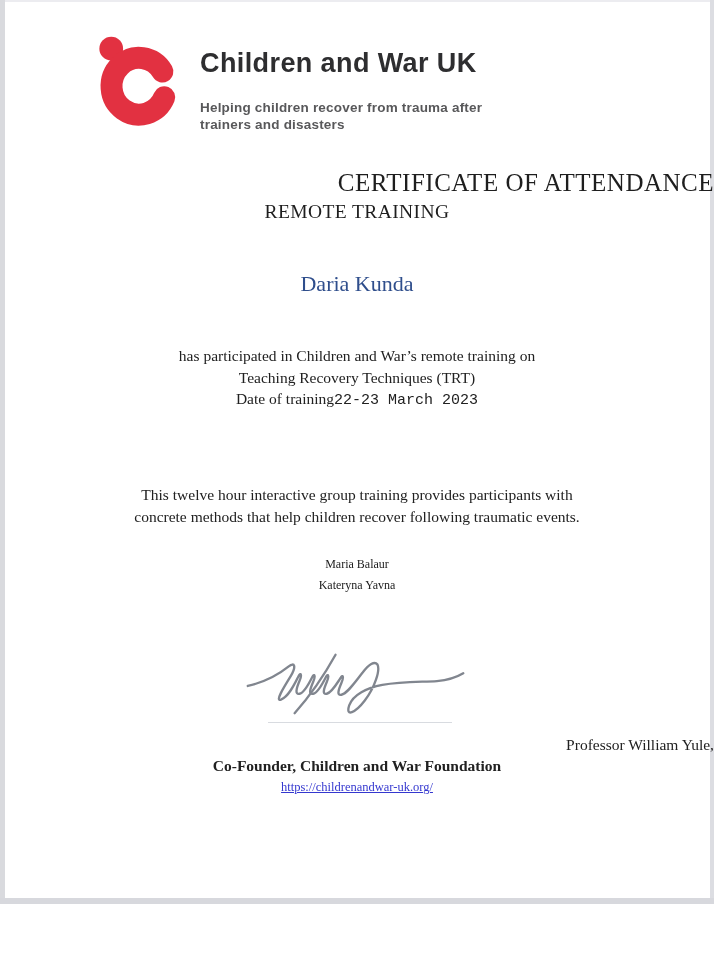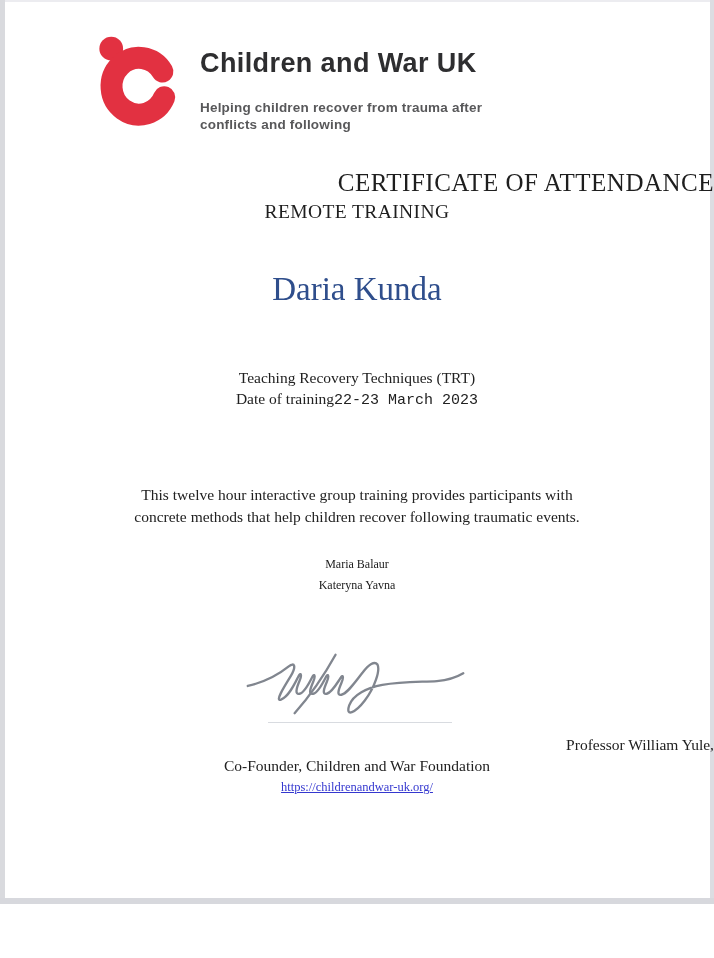--- a/index.html
+++ b/index.html
@@ -48,37 +48,37 @@
     margin-top:21px;
     font-family:"Liberation Sans", sans-serif;
     font-weight:700;font-size:13.5px;line-height:17px;
     color:#58585a;letter-spacing:.2px;
   }
 
   
   .row{position:absolute;left:0;width:100%;text-align:center;}
   .title{top:169px;font-size:25px;letter-spacing:.5px;color:#1e1e1e;text-align:right;}
   .subtitle{top:201px;font-size:19.5px;letter-spacing:.4px;color:#1e1e1e;}
-  .recipient{top:271px;font-size:33px;color:var(--name-blue);}
+  .recipient{top:271px;font-size:22px;color:var(--name-blue);}
   .body-block{top:345px;font-size:15.5px;line-height:21.5px;}
   .date-value{font-family:Liberation Mono, monospace;font-size:15px;}
   .para2{top:452px;font-size:15.5px;line-height:21.5px;margin-top:32px;}
   .trainers-heading{top:516px;font-size:15.5px;}
   .trainers{top:554px;font-size:12px;line-height:20.5px;}
 
   
   .sig-wrap{position:absolute;top:645px;left:237px;width:240px;height:78px;}
   .sig-path{stroke:var(--sig-gray);stroke-width:2.4;fill:none;
             stroke-linecap:round;stroke-linejoin:round;}
   .sig-line{
     position:absolute;top:722px;left:268px;width:184px;height:1px;
     background:#d8dbe0;
   }
   .sig-name{top:736px;font-size:15.5px;text-align:right;}
-  .sig-role{top:757px;font-size:15.5px;}
+  .sig-role{top:757px;font-size:15.5px;font-weight:bold;}
   .sig-link-row{top:780px;font-size:12.5px;}
   .sig-link{color:var(--link-blue);text-decoration:underline;cursor:pointer;}
 </style>
 </head>
 <body>
 
 <div class="screen">
   <div class="edge edge-top"></div>
   <div class="edge edge-left"></div>
   <div class="edge edge-right"></div>
@@ -86,32 +86,32 @@
 
   <header class="logo-row">
     <svg class="logo-mark" viewBox="0 0 100 105" aria-hidden="true">
       <circle class="logo-dot" cx="24" cy="15" r="13"></circle>
       <path class="logo-arc" d="M 80 40 A 30 31 0 1 0 82 68" stroke-width="24"></path>
     </svg>
     <div class="logo-text">
       <div class="brand">Children and War UK</div>
       <div class="tagline">
         <span>Helping children recover from trauma after</span><br>
-        <span>conflicts and following</span>
+        <span>trainers and disasters</span>
       </div>
     </div>
   </header>
 
   <div class="row title">CERTIFICATE OF ATTENDANCE</div>
   <div class="row subtitle">REMOTE TRAINING</div>
 
   <div class="row recipient">Daria Kunda</div>
 
   <div class="row body-block">
-    <br>
+    <span>has participated in Children and War’s remote training on</span><br>
     <span>Teaching Recovery Techniques (TRT)</span><br>
     <span>Date of training</span><span class="date-value">22-23 March 2023</span>
   </div>
 
   <div class="row para2">
     <span>This twelve hour interactive group training provides participants with</span><br>
     <span>concrete methods that help children recover following traumatic events.</span>
   </div>
 
 

